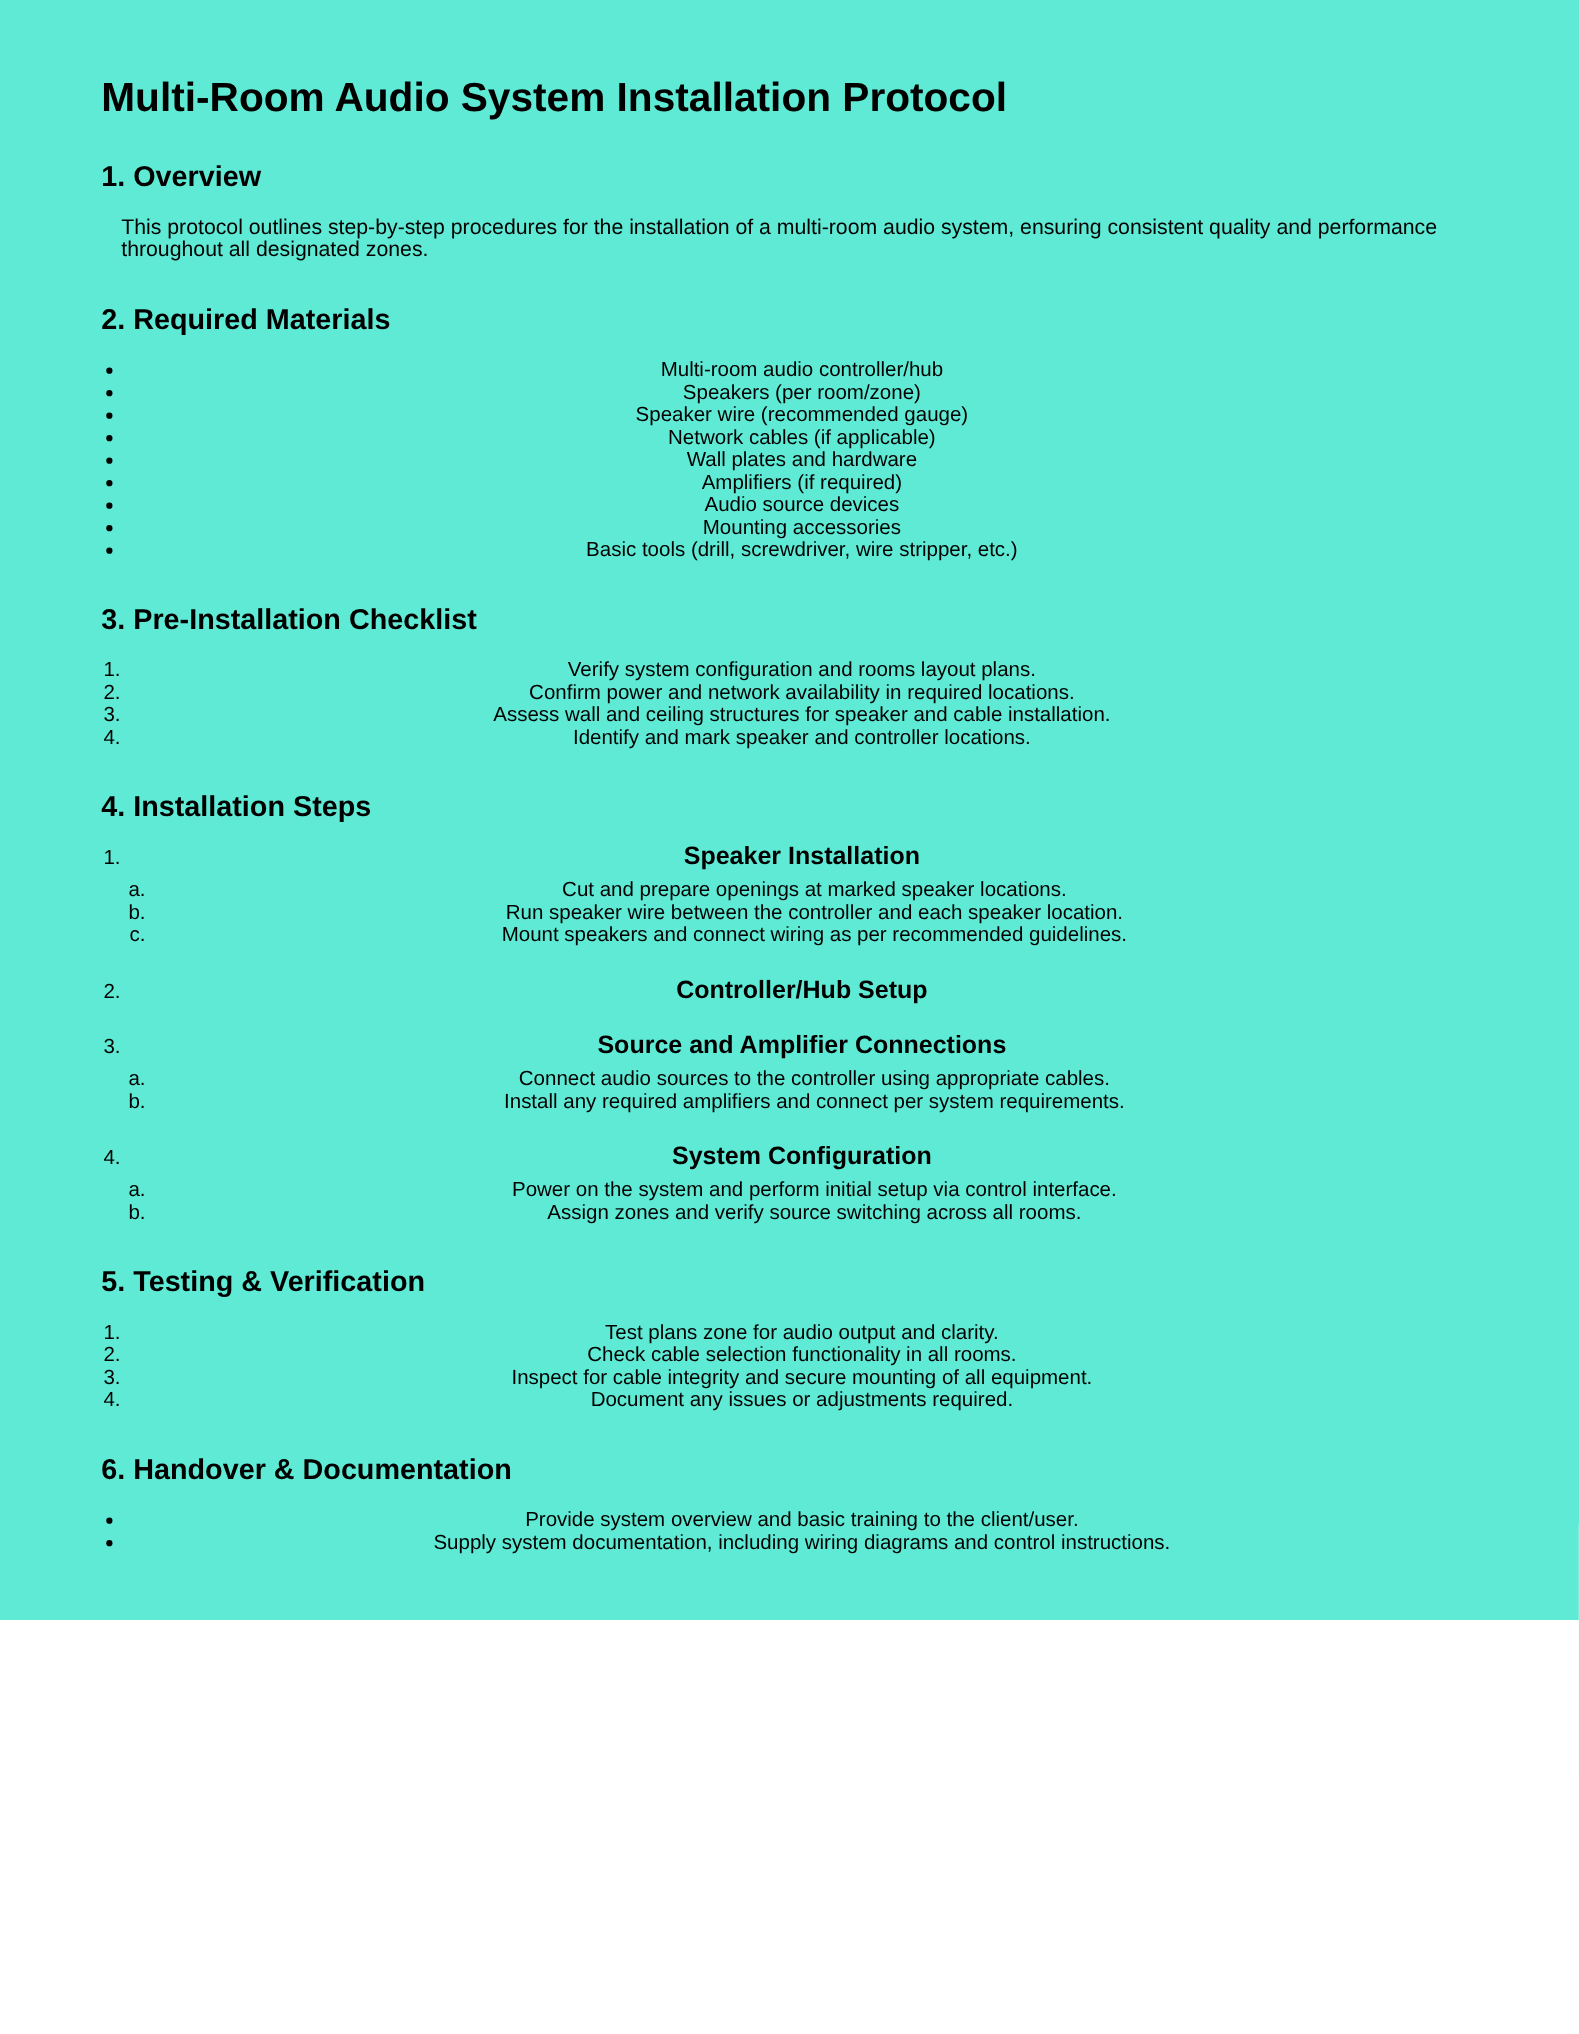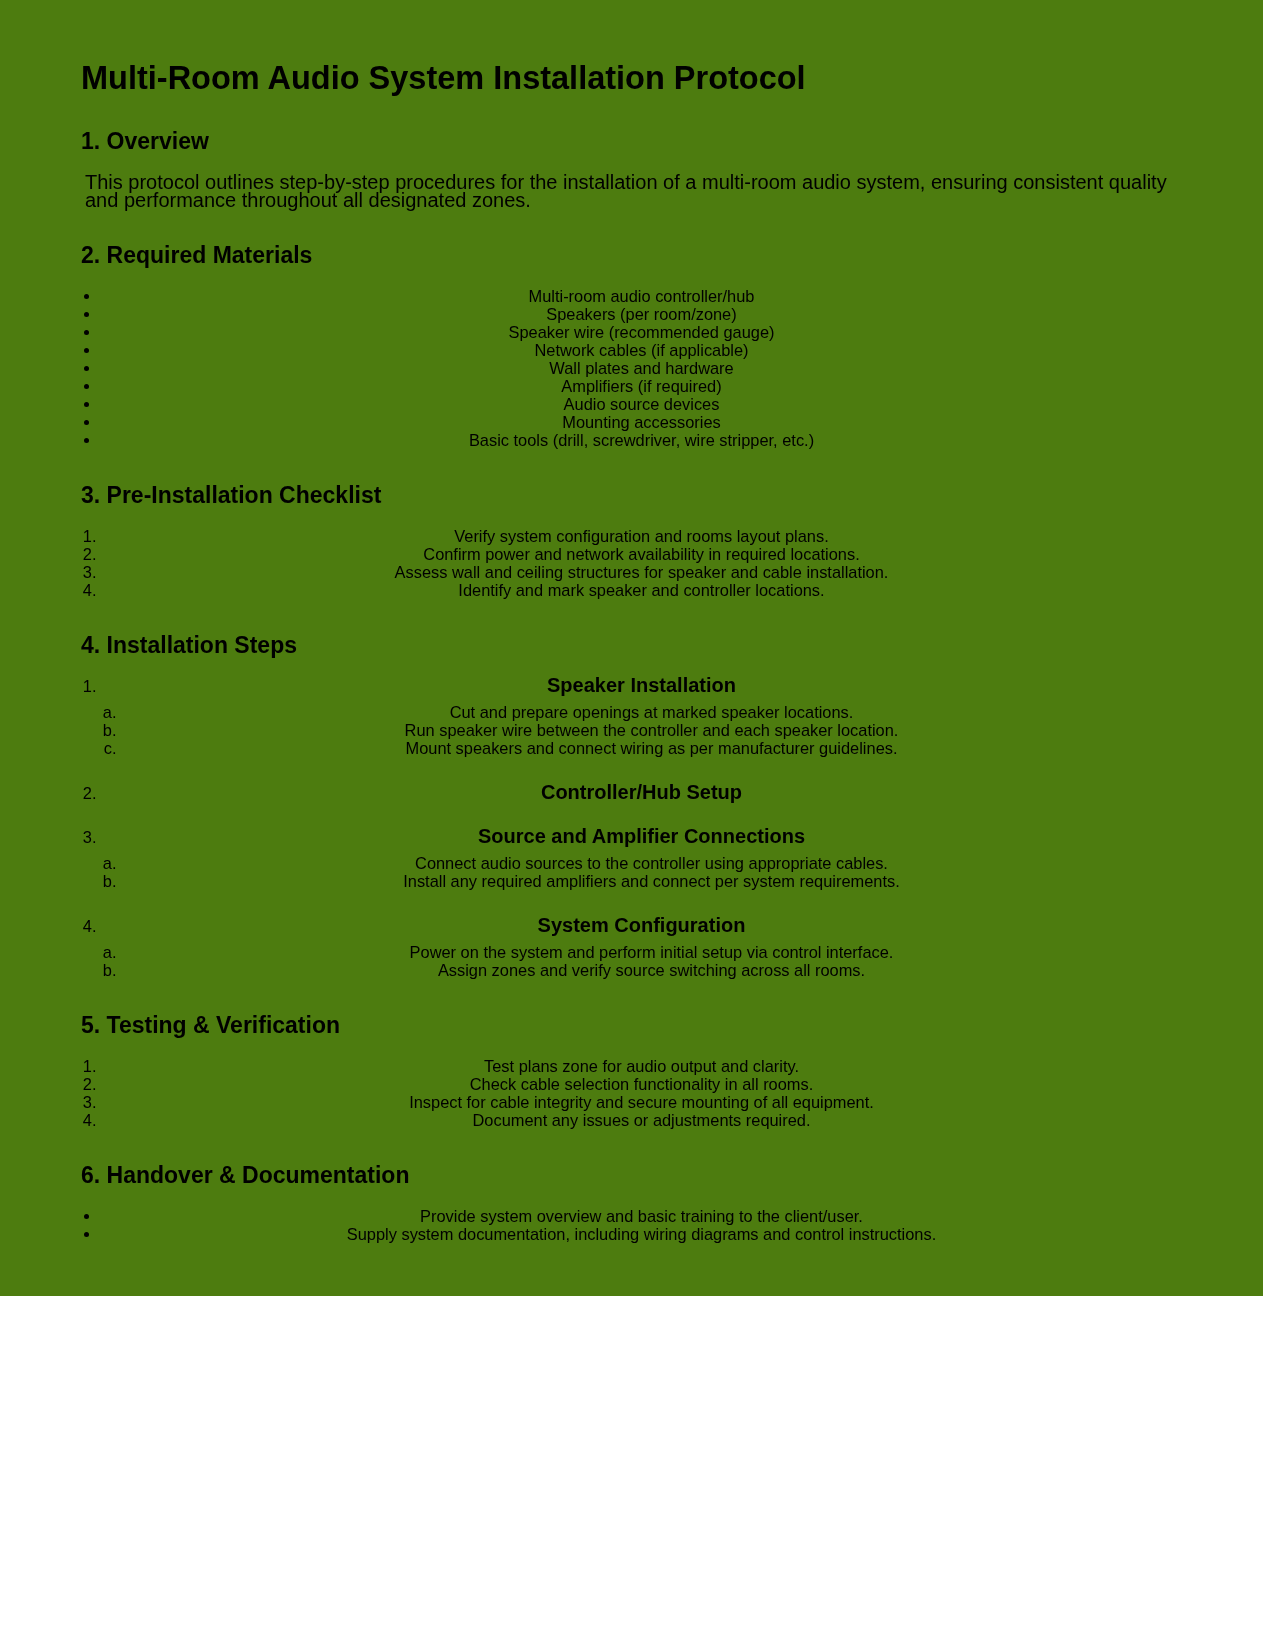--- a/index.html
+++ b/index.html
@@ -3,36 +3,36 @@
   <meta charset="utf-8">
   <style>
     html, body { margin: 0; padding: 0; background: #ffffff; }
     body {
       width: 1263px; height: 1627px; overflow: hidden;
       font-family: "Liberation Sans", sans-serif; color: #000000;
     }
     .page {
       position: absolute; left: 0; top: 0;
       width: 1263px; height: 1296px; overflow: hidden;
-      background: #4d7c0f;
+      background: #5eead4;
     }
     .content { padding: 0 81px; }
     h1 {
       font-size: 32.5px; font-weight: bold; margin: 0;
       padding-top: 58px; line-height: 40px;
     }
     h2 {
       font-size: 23px; font-weight: bold; margin: 0;
       line-height: 28px;
     }
     .sec { margin-top: 0; }
     .sec h2 { padding-top: 32px; }
     .sec.first h2 { padding-top: 29px; }
     p.body {
-      font-size: 20px; line-height: 18px; margin: 18px 0 0 4px;
+      font-size: 17px; line-height: 18px; margin: 18px 0 0 16px;
     }
     ul, ol { margin: 18px 0 0 0; padding-left: 20px; font-size: 16.4px; line-height: 18px; text-align: center; }
     li { margin: 0; }
     ul.bullets { list-style: disc; }
     ol.nums { list-style: decimal; }
     ol.steps { list-style: decimal; margin-top: 17px; }
     ol.steps > li { margin-bottom: 0; }
     ol.steps > li + li { margin-top: 26px; }
     .step-title { font-weight: bold; font-size: 20px; line-height: 18px; }
     ol.sub { list-style: lower-alpha; margin-top: 9px; padding-left: 20px; }
@@ -76,21 +76,21 @@
     </section>
 
     <section class="sec">
       <h2>4. Installation Steps</h2>
       <ol class="steps">
         <li>
           <div class="step-title">Speaker Installation</div>
           <ol class="sub">
             <li>Cut and prepare openings at marked speaker locations.</li>
             <li>Run speaker wire between the controller and each speaker location.</li>
-            <li>Mount speakers and connect wiring as per manufacturer guidelines.</li>
+            <li>Mount speakers and connect wiring as per recommended guidelines.</li>
           </ol>
         </li>
         <li>
           <div class="step-title">Controller/Hub Setup</div>
         </li>
         <li>
           <div class="step-title">Source and Amplifier Connections</div>
           <ol class="sub">
             <li>Connect audio sources to the controller using appropriate cables.</li>
             <li>Install any required amplifiers and connect per system requirements.</li>

